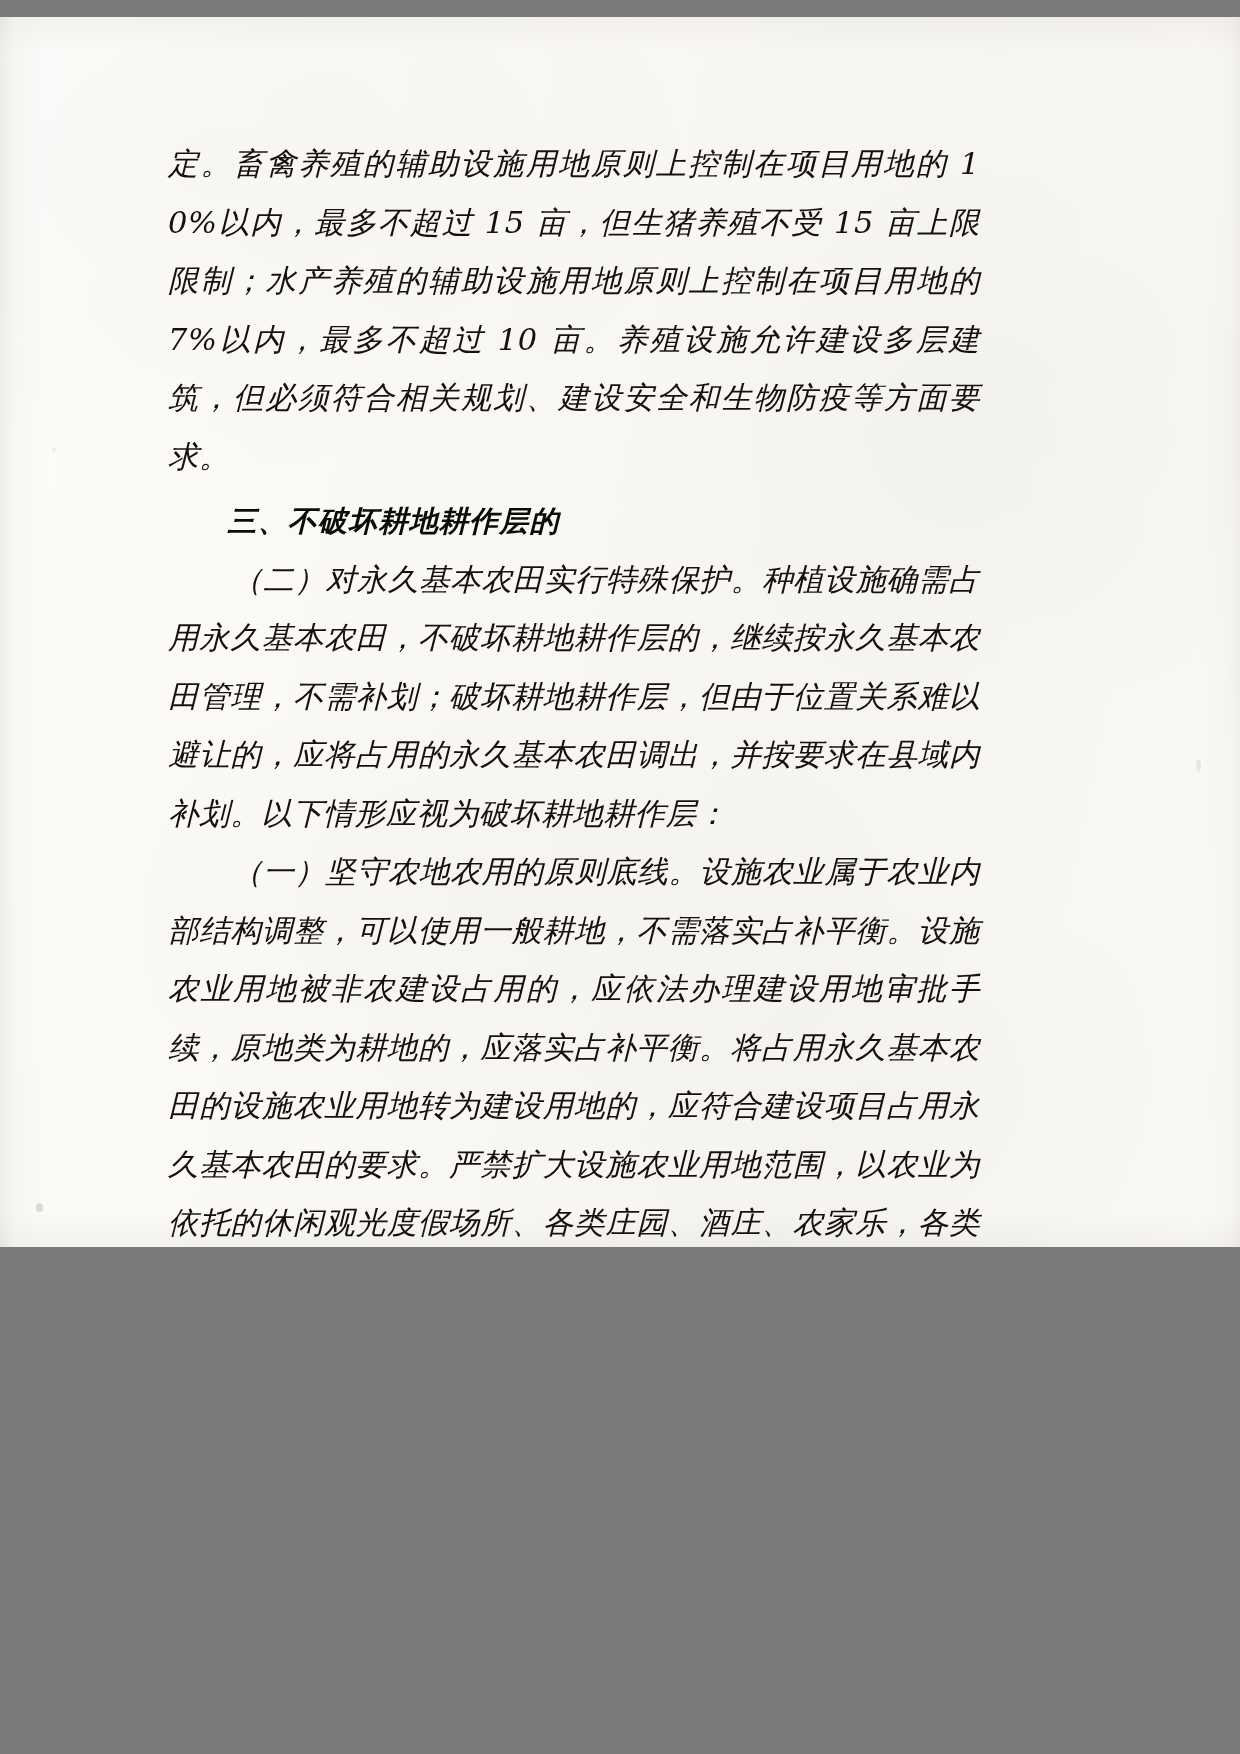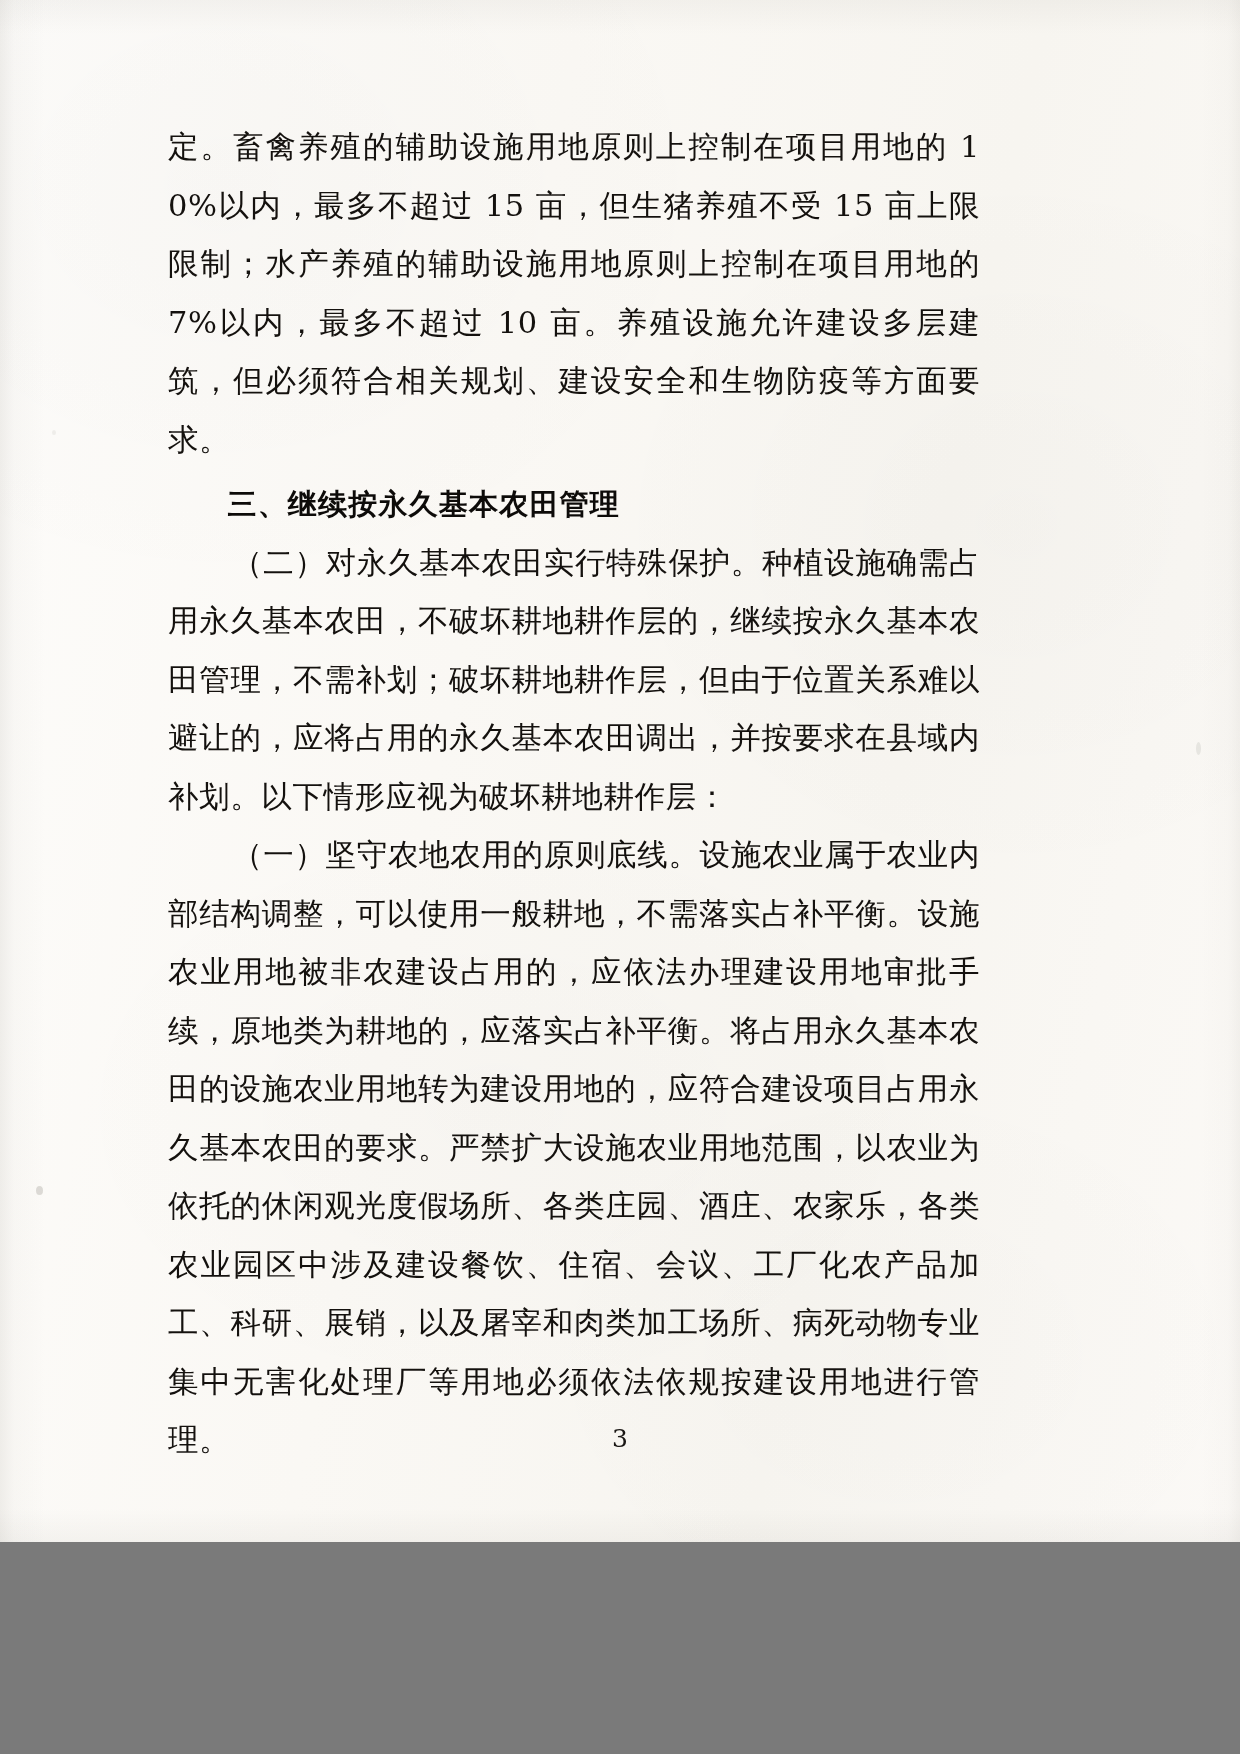--- a/index.html
+++ b/index.html
@@ -5,31 +5,32 @@
 <style>
   html, body {
     margin: 0;
     padding: 0;
     background: #7a7a7a;
   }
 
   .page {
     position: relative;
     width: 1240px;
-    height: 1542px;
-    margin: 0 auto;
+    height: 1230px;
+    margin: 17px auto;
     background: #fbfaf7;
     overflow: hidden;
     
     background-image:
       radial-gradient(ellipse 60% 40% at 18% 12%, rgba(0,0,0,0.016), rgba(0,0,0,0) 70%),
       radial-gradient(ellipse 50% 35% at 82% 34%, rgba(0,0,0,0.014), rgba(0,0,0,0) 70%),
       radial-gradient(ellipse 55% 30% at 40% 72%, rgba(0,0,0,0.013), rgba(0,0,0,0) 70%),
       radial-gradient(ellipse 45% 28% at 72% 88%, rgba(0,0,0,0.012), rgba(0,0,0,0) 70%),
       linear-gradient(101deg, #fdfcfa 0%, #faf8f4 38%, #f7f5f0 68%, #fbf9f6 100%);
+    font-style: italic;
   }
 
   
   .scan-edge {
     position: absolute;
     inset: 0;
     pointer-events: none;
     background:
       linear-gradient(to right, rgba(120,115,105,0.10) 0px, rgba(120,115,105,0.03) 14px, rgba(0,0,0,0) 46px),
       linear-gradient(to left,  rgba(120,115,105,0.07) 0px, rgba(120,115,105,0.02) 12px, rgba(0,0,0,0) 40px),
@@ -104,21 +105,21 @@
 
   <div class="scan-edge"></div>
   <div class="speck s1"></div>
   <div class="speck s2"></div>
   <div class="speck s3"></div>
 
   <div class="content">
 
     <p class="para">定。畜禽养殖的辅助设施用地原则上控制在项目用地的 10%以内，最多不超过 15 亩，但生猪养殖不受 15 亩上限限制；水产养殖的辅助设施用地原则上控制在项目用地的 7%以内，最多不超过 10 亩。养殖设施允许建设多层建筑，但必须符合相关规划、建设安全和生物防疫等方面要求。</p>
 
-    <h2 class="heading">三、继续按永久基本农田管理</h2>
+    <h2 class="heading">三、不破坏耕地耕作层的</h2>
 
     <p class="para para-indent">（二）对永久基本农田实行特殊保护。种植设施确需占用永久基本农田，不破坏耕地耕作层的，继续按永久基本农田管理，不需补划；破坏耕地耕作层，但由于位置关系难以避让的，应将占用的永久基本农田调出，并按要求在县域内补划。以下情形应视为破坏耕地耕作层：</p>
 
     <p class="para para-indent">（一）坚守农地农用的原则底线。设施农业属于农业内部结构调整，可以使用一般耕地，不需落实占补平衡。设施农业用地被非农建设占用的，应依法办理建设用地审批手续，原地类为耕地的，应落实占补平衡。将占用永久基本农田的设施农业用地转为建设用地的，应符合建设项目占用永久基本农田的要求。严禁扩大设施农业用地范围，以农业为依托的休闲观光度假场所、各类庄园、酒庄、农家乐，各类农业园区中涉及建设餐饮、住宿、会议、工厂化农产品加工、科研、展销，以及屠宰和肉类加工场所、病死动物专业集中无害化处理厂等用地必须依法依规按建设用地进行管理。</p>
 
   </div>
 
   <div class="page-number">3</div>
 
 </div>

